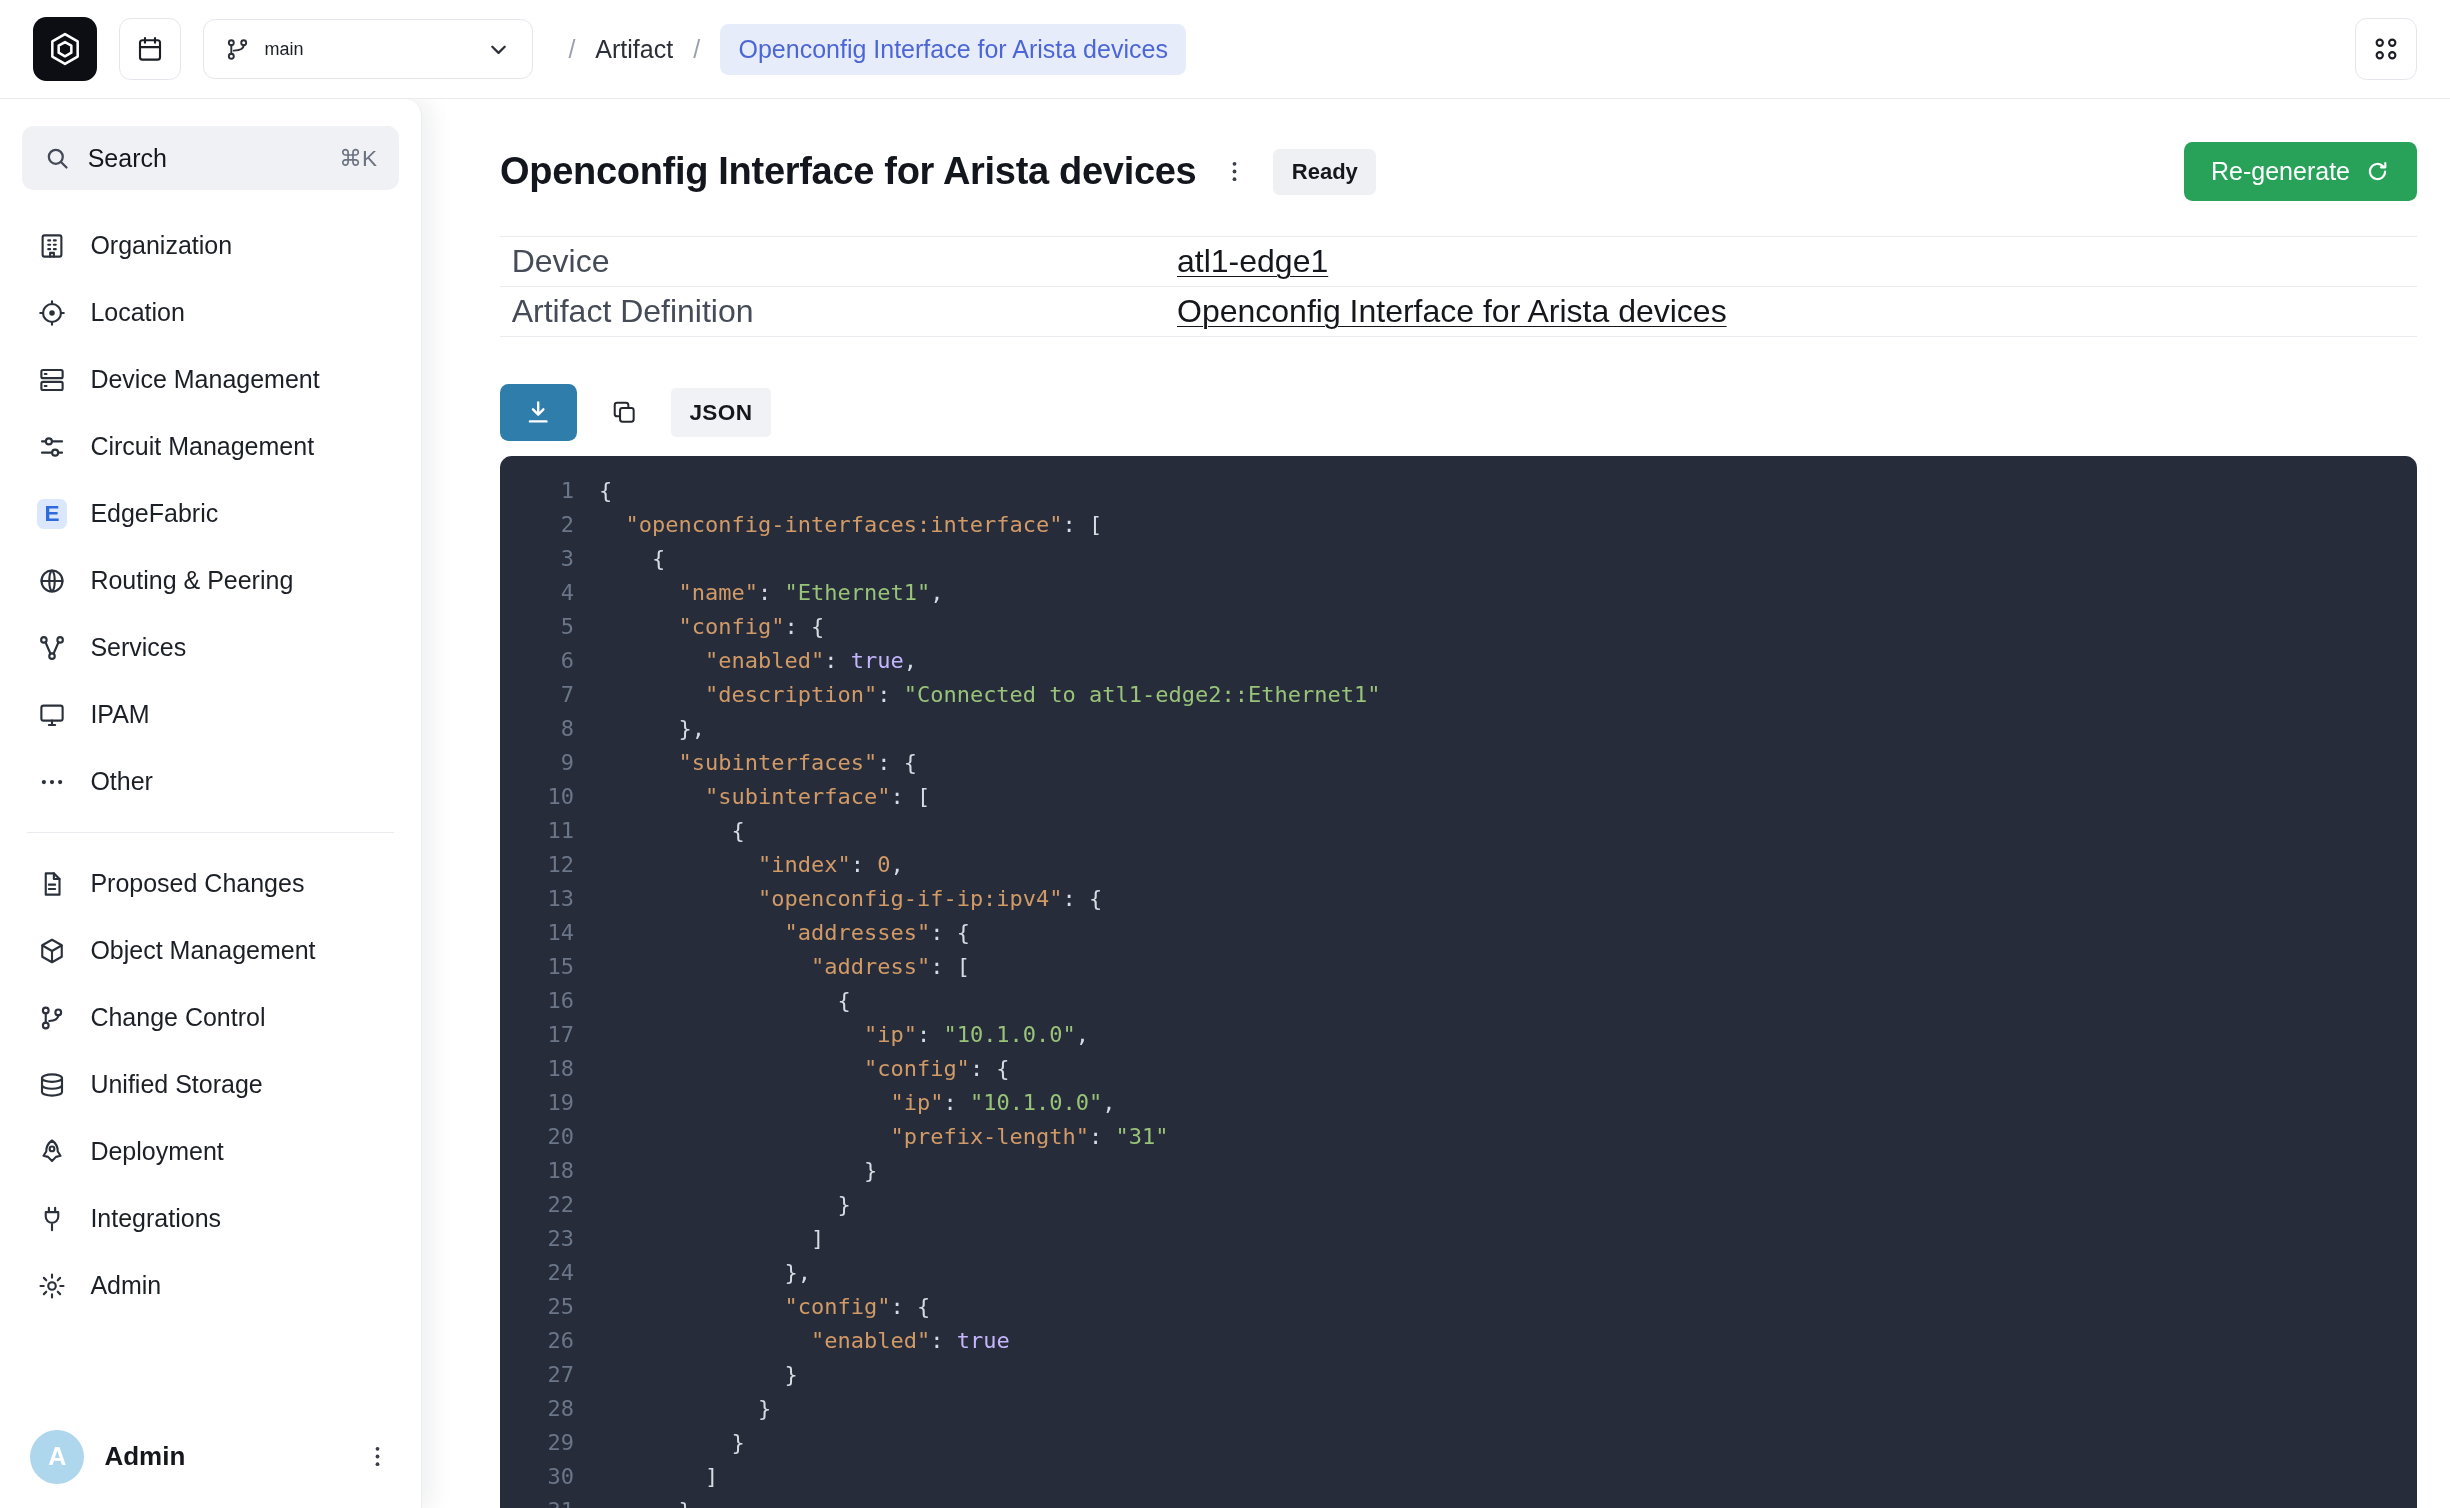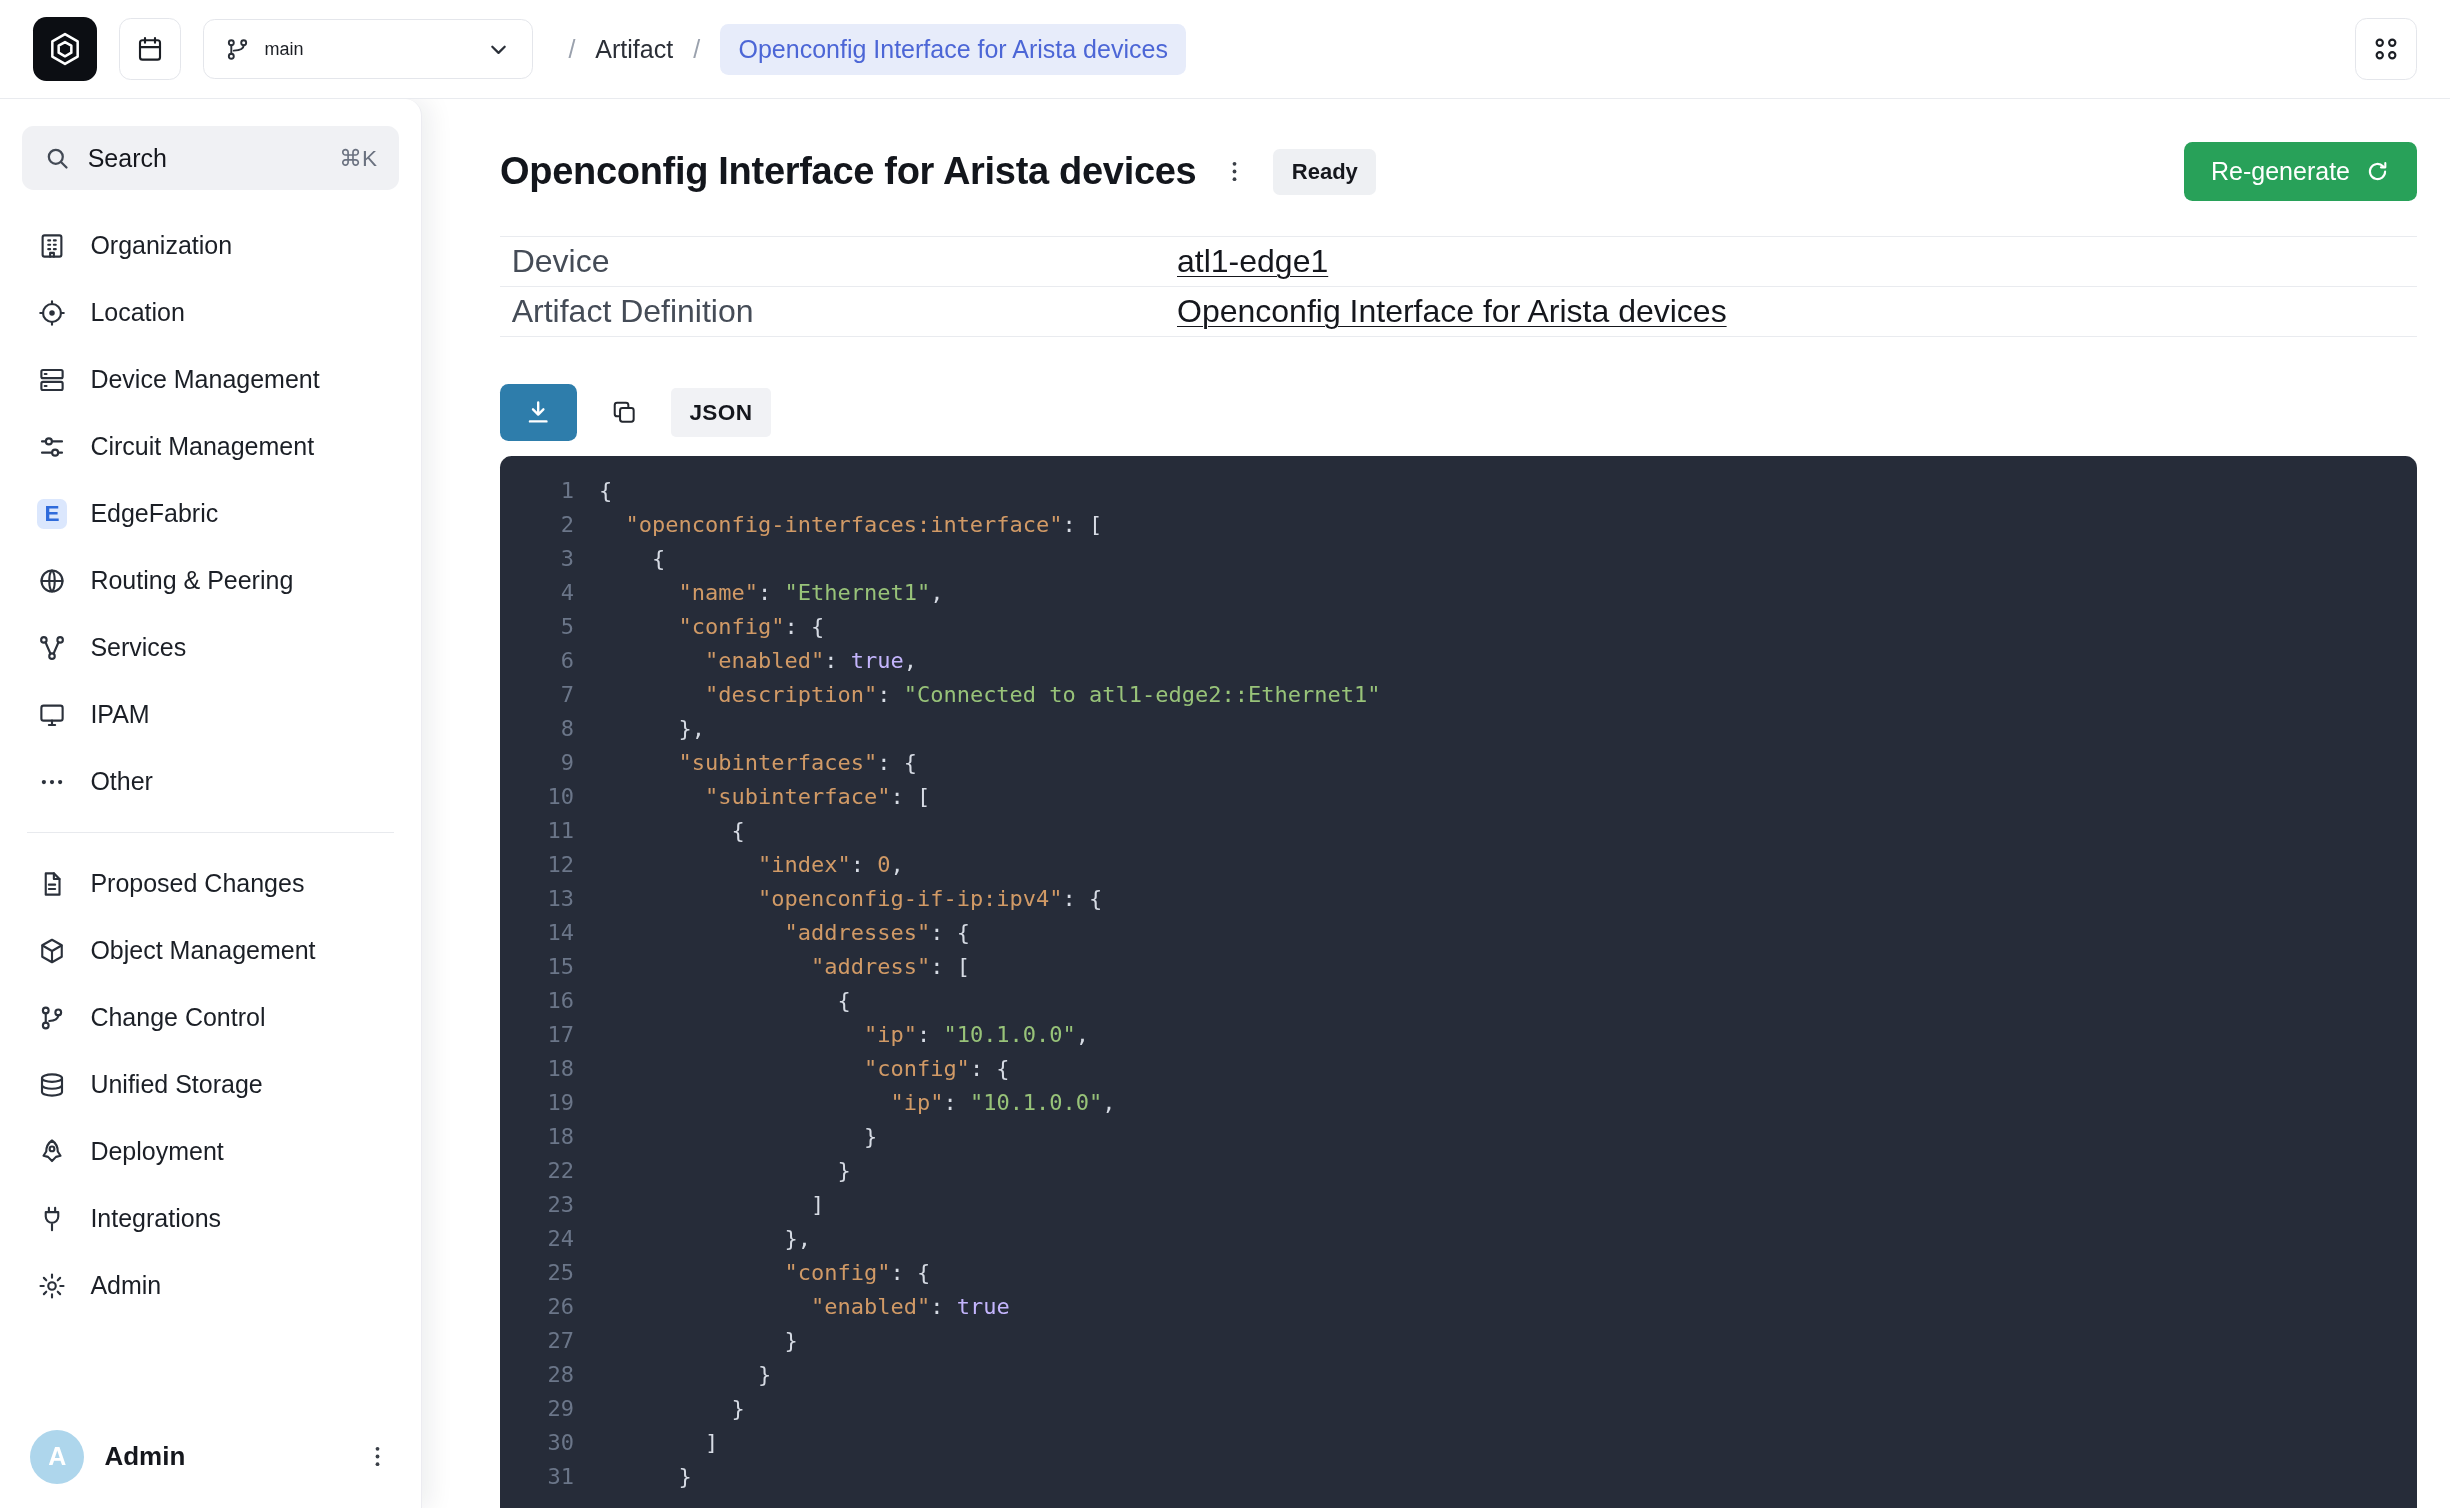--- a/index.html
+++ b/index.html
@@ -504,20 +504,24 @@
           </div>
           <div class="code-line">
             <span class="ln">18</span>
             <span class="code-text"><span class="tok-p">                    </span><span class="tok-k">"config"</span><span class="tok-p">: {</span></span>
           </div>
           <div class="code-line">
             <span class="ln">19</span>
             <span class="code-text"><span class="tok-p">                      </span><span class="tok-k">"ip"</span><span class="tok-p">: </span><span class="tok-s">"10.1.0.0"</span><span class="tok-p">,</span></span>
           </div>
           <div class="code-line">
+            <span class="ln">20</span>
+            <span class="code-text"><span class="tok-p">                      </span><span class="tok-k">"prefix-length"</span><span class="tok-p">: </span><span class="tok-s">"31"</span></span>
+          </div>
+          <div class="code-line">
             <span class="ln">18</span>
             <span class="code-text"><span class="tok-p">                    }</span></span>
           </div>
           <div class="code-line">
             <span class="ln">22</span>
             <span class="code-text"><span class="tok-p">                  }</span></span>
           </div>
           <div class="code-line">
             <span class="ln">23</span>
             <span class="code-text"><span class="tok-p">                ]</span></span>

